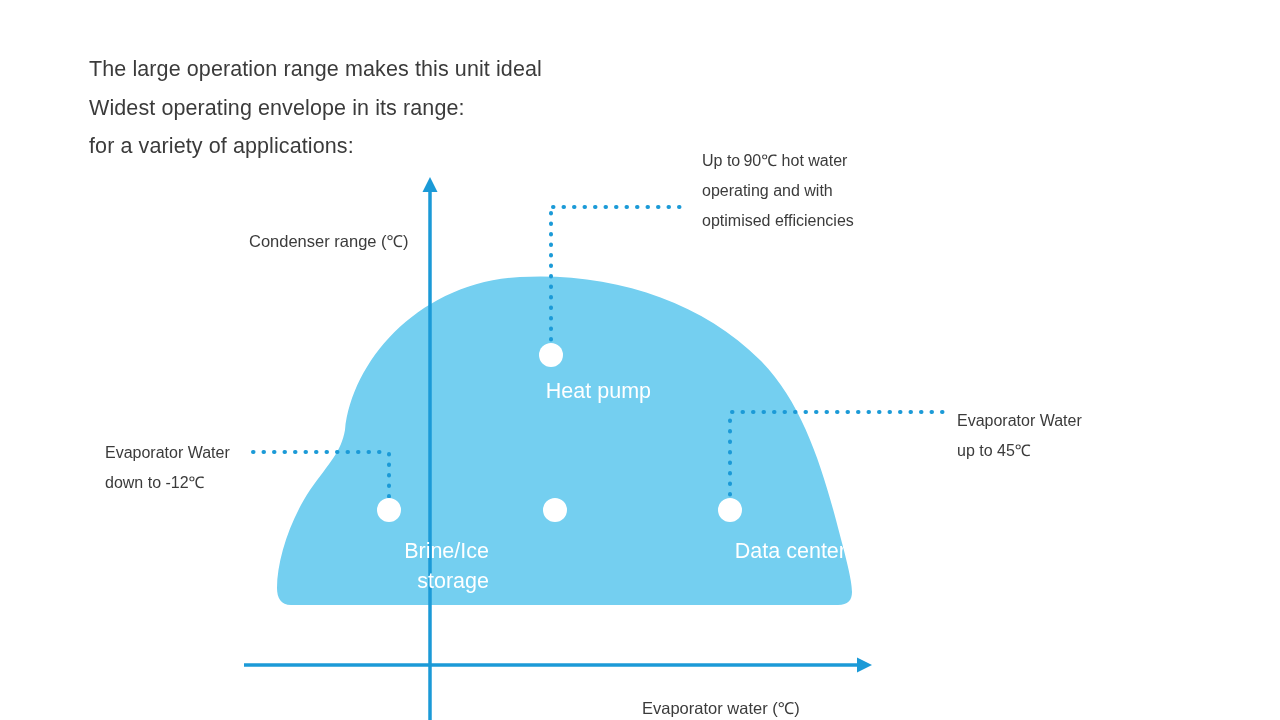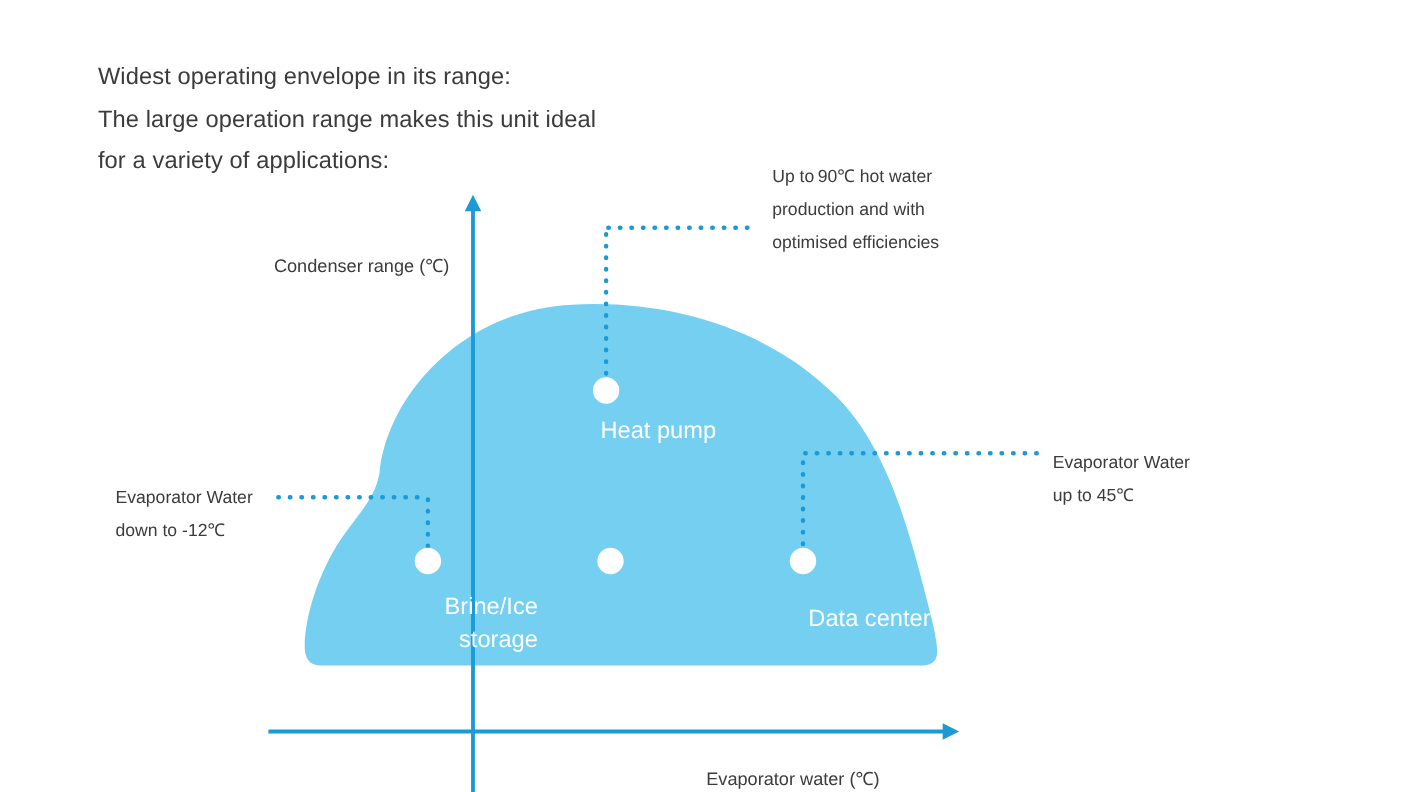--- a/index.html
+++ b/index.html
@@ -70,30 +70,30 @@
     position: absolute;
     font-size: 21.5px;
     line-height: 30px;
     color: #ffffff;
     text-align: right;
     white-space: pre-line;
   }
   #node-label-heat-pump  { left: 451px; top: 376px; width: 200px; }
   #node-label-brine-ice  { left: 289px; top: 536px; width: 200px; }
   #node-label-comfort    { left: 456px; top: 536px; width: 200px; }
-  #node-label-datacenter { left: 646px; top: 536px; width: 200px; margin-top: 11px; }
+  #node-label-datacenter { left: 646px; top: 536px; width: 200px; }
 </style>
 </head>
 <body>
 
 <div id="stage">
 
   <div id="heading">
+    <div class="hline">The large operation range makes this unit ideal</div>
     <div class="hline">Widest operating envelope in its range:</div>
-    <div class="hline">The large operation range makes this unit ideal</div>
     <div class="hline">for a variety of applications:</div>
   </div>
 
   <svg id="diagram" width="1280" height="720" viewBox="0 0 1280 720">
 
     <path fill="#74CFF0" d="M 345 430
              C 352 360, 420 282, 520 277
              C 610 272, 700 300, 760 360
              C 800 400, 820 460, 836 520
              C 846 558, 852 580, 852 592
@@ -132,21 +132,21 @@
     <circle cx="389" cy="510" r="12" fill="#FFFFFF"></circle>
     <circle cx="555" cy="510" r="12" fill="#FFFFFF"></circle>
     <circle cx="730" cy="510" r="12" fill="#FFFFFF"></circle>
   </svg>
 
   <div class="axis-label" id="axis-label-y">Condenser range (℃)</div>
   <div class="axis-label" id="axis-label-x">Evaporator water (℃)</div>
 
   <div class="callout" id="callout-top">
     <div>Up to 90℃ hot water</div>
-    <div>production and with</div>
+    <div>operating and with</div>
     <div>optimised efficiencies</div>
   </div>
 
   <div class="callout" id="callout-left">
     <div>Evaporator Water</div>
     <div>down to -12℃</div>
   </div>
 
   <div class="callout" id="callout-right">
     <div>Evaporator Water</div>

